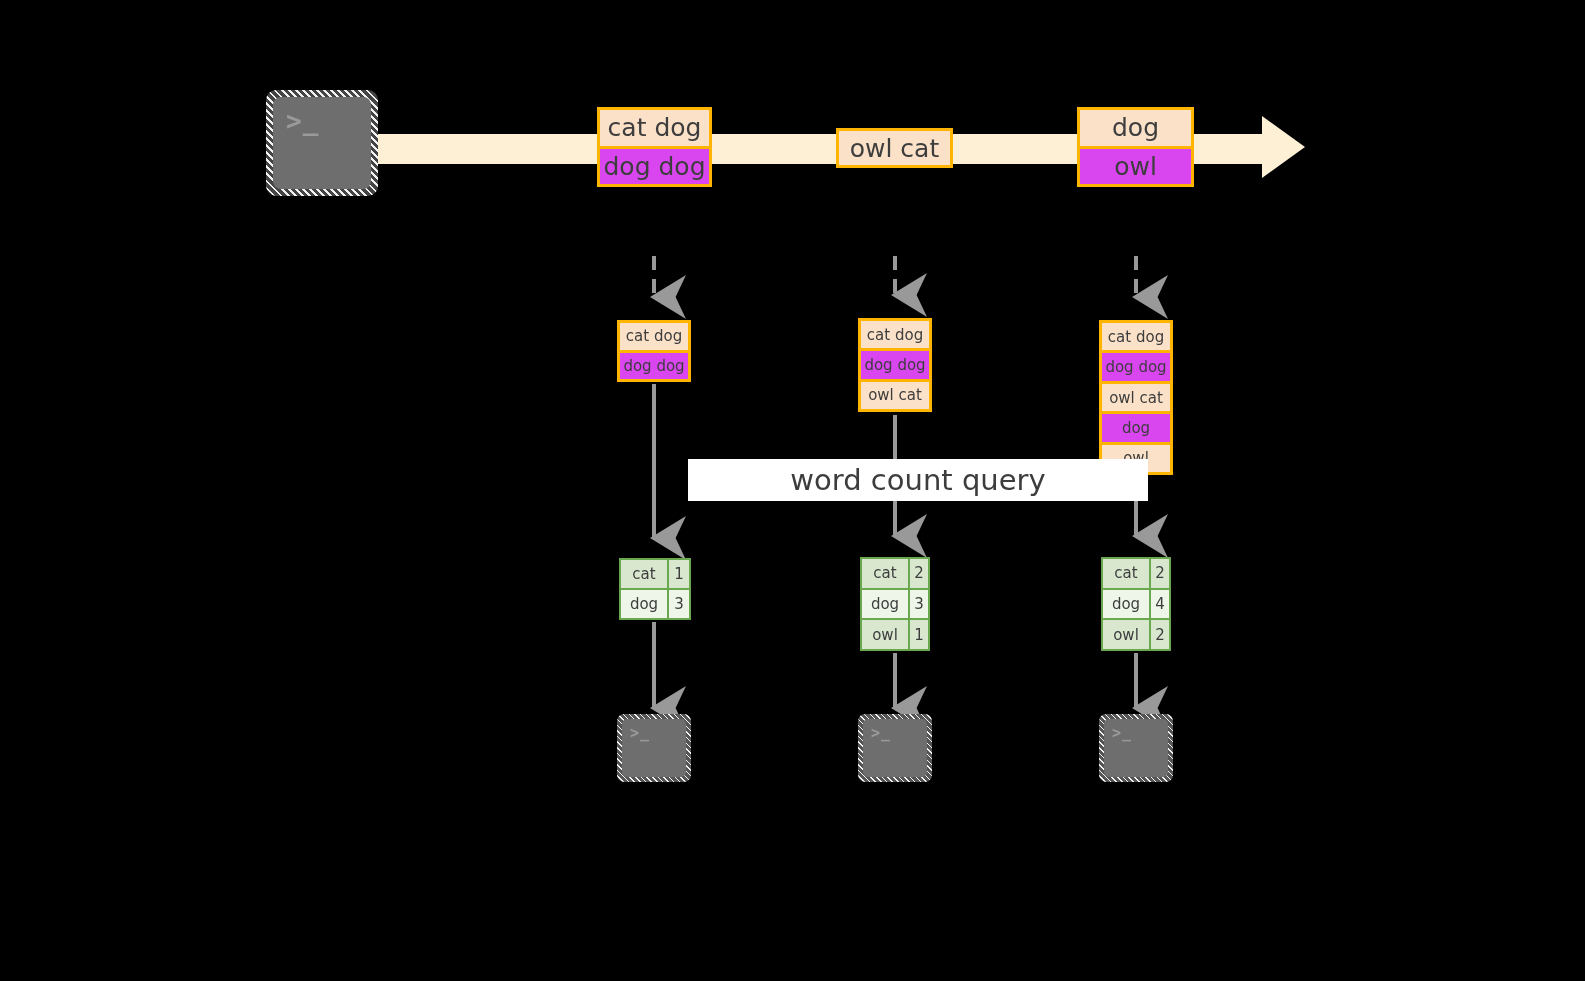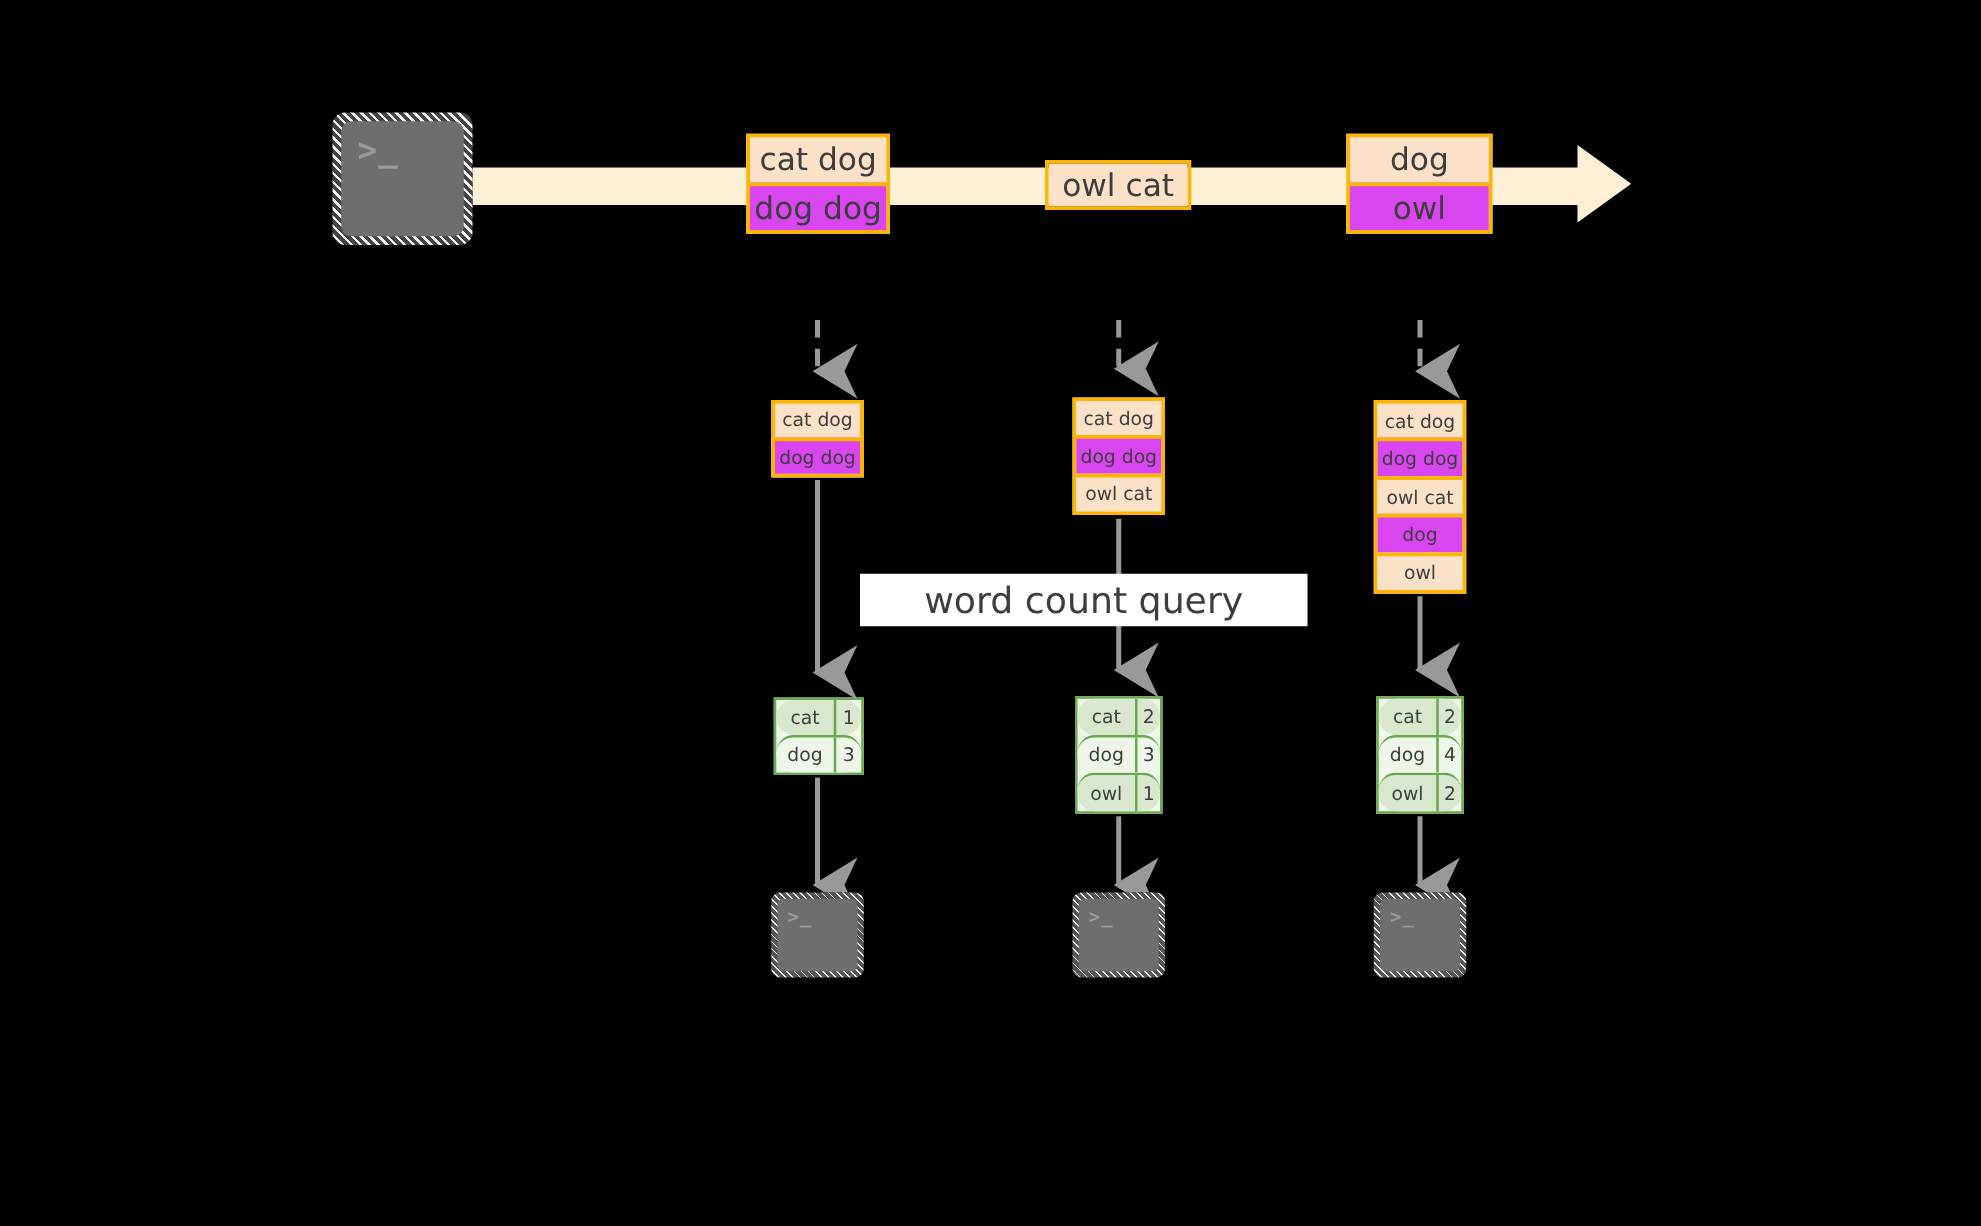--- a/index.html
+++ b/index.html
@@ -84,21 +84,20 @@
     position: absolute;
     border: 2px solid #6aa84f;
     background: #eef5e9;
     display: flex;
     flex-direction: column;
   }
   .gtable .grow {
     flex: 1 1 auto;
     display: flex;
     background: #eef5e9;
-    border-radius: 14px;
   }
   .gtable .grow.alt { background: #d9e7cf; }
   .gtable .grow + .grow { border-top: 2px solid #6aa84f; }
   .gtable .gcell {
     display: flex;
     align-items: center;
     justify-content: center;
     font-size: 15px;
     color: #3d3d3d;
   }
@@ -184,21 +183,21 @@
   </div>
 
   <div class="obox sm" style="left:1099px; top:320px; width:74px; height:155px;">
     <div class="orow alt">cat dog</div>
     <div class="orow">dog dog</div>
     <div class="orow alt">owl cat</div>
     <div class="orow">dog</div>
     <div class="orow alt">owl</div>
   </div>
 
-  <div class="banner" style="left:688px; top:459px; width:358px; height:42px;">
+  <div class="banner" style="left:688px; top:459px; width:460px; height:42px;">
     <span>word count query</span>
   </div>
 
   <div class="gtable" style="left:619px; top:558px; width:72px; height:62px;">
     <div class="grow alt">
       <div class="gcell k">cat</div>
       <div class="gcell v">1</div>
     </div>
     <div class="grow">
       <div class="gcell k">dog</div>

